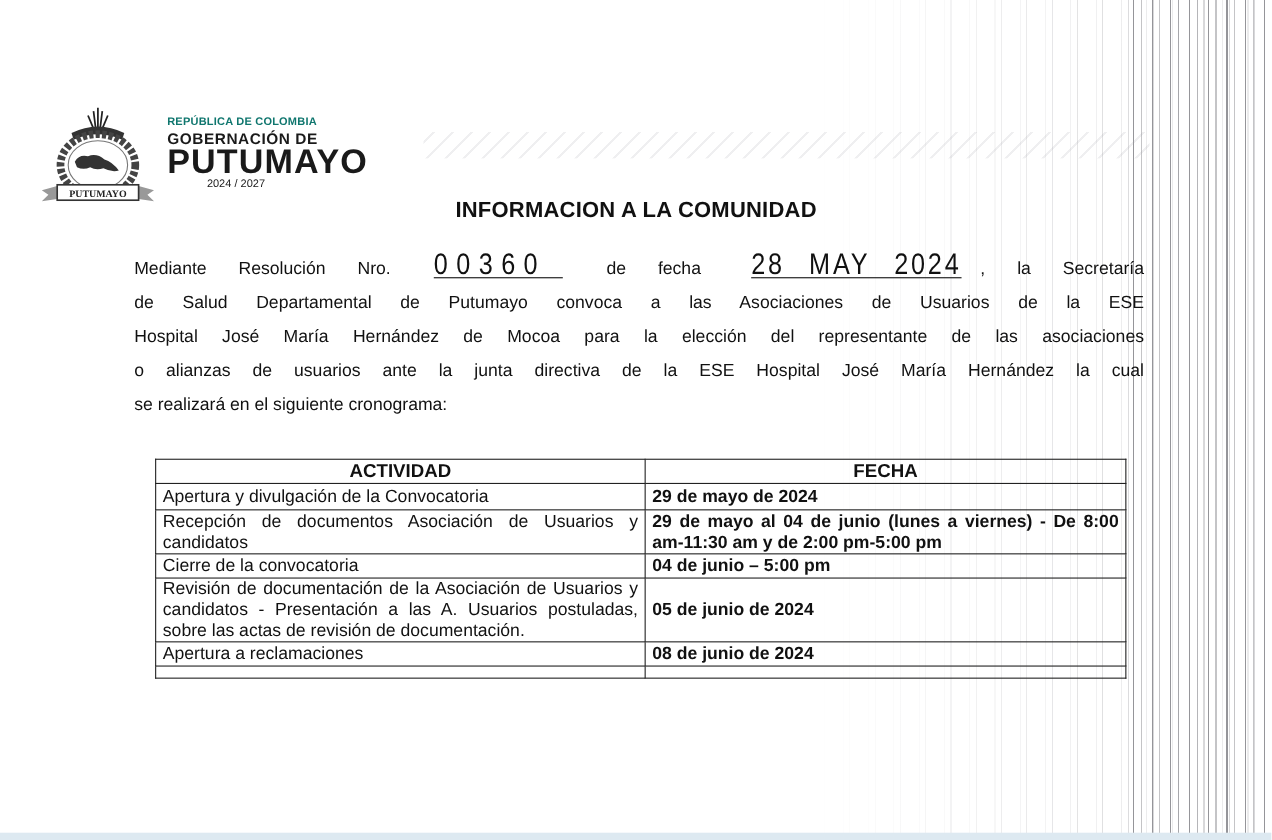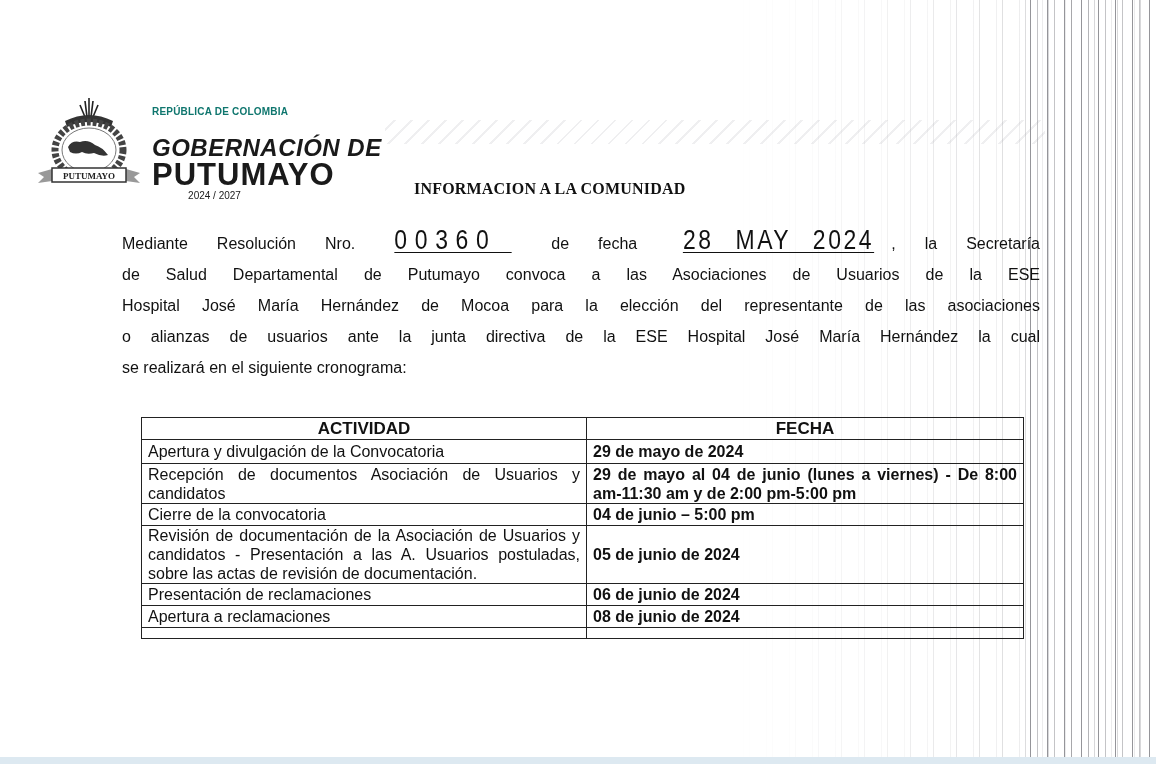--- a/index.html
+++ b/index.html
@@ -39,27 +39,27 @@
     background: repeating-linear-gradient(135deg, transparent 0 6px, rgba(150,150,160,0.25) 6px 8px, transparent 8px 12px);
     opacity:0.6;
   }
 
   
   .logo {
     position:absolute; left:32px; top:95px; width:115px; height:100px;
   }
   .brand { position:absolute; left:152px; top:106px; }
   .brand .l1 { font-size:10px; font-weight:bold; letter-spacing:0.2px; color:#0f766e; }
-  .brand .l2 { font-size:24px; font-weight:bold; letter-spacing:0.5px; color:#1a1a1a; margin-top:17px;font-style:italic; }
+  .brand .l2 { font-size:14px; font-weight:bold; letter-spacing:0.5px; color:#1a1a1a; margin-top:1px; }
   .brand .l3 { font-size:31px; font-weight:bold; letter-spacing:1px; color:#1a1a1a; line-height:28px; margin-top:-1px; }
   .brand .l4 { font-size:10px; font-weight:normal; color:#1a1a1a; text-align:center; width:125px; margin-top:1px;}
 
   .doc-title {
     position:absolute; left:414px; top:180px;
-    font-size:16px; font-weight:bold; letter-spacing:0.2px;font-family:Liberation Serif, serif;
+    font-size:20px; font-weight:bold; letter-spacing:0.2px;
   }
 
   .para {
     position:absolute; left:122px; top:228px; width:918px;
     font-size:16px; line-height:31px; text-align:justify;
   }
   .para .line { display:block; text-align:justify; text-align-last:justify; white-space:nowrap; }
   .para .line.last { text-align-last:left; }
   .fill {
     display:inline-block; border-bottom:1.5px solid #111; text-align:center;
@@ -160,24 +160,20 @@
   </tr>
   <tr style="height:22px">
     <td class="act">Cierre de la convocatoria</td>
     <td class="fec">04 de junio – 5:00 pm</td>
   </tr>
   <tr>
     <td class="act just">Revisión de documentación de la Asociación de Usuarios y candidatos - Presentación a las A. Usuarios postuladas, sobre las actas de revisión de documentación.</td>
     <td class="fec">05 de junio de 2024</td>
   </tr>
   <tr style="height:22px">
-    <td class="act">Presentación de reclamaciones</td>
-    <td class="fec">06 de junio de 2024</td>
-  </tr>
-  <tr style="height:22px">
     <td class="act">Apertura a reclamaciones</td>
     <td class="fec">08 de junio de 2024</td>
   </tr>
   <tr class="cut">
     <td class="act"></td>
     <td class="fec"></td>
   </tr>
 </tbody>
   </table>
 

